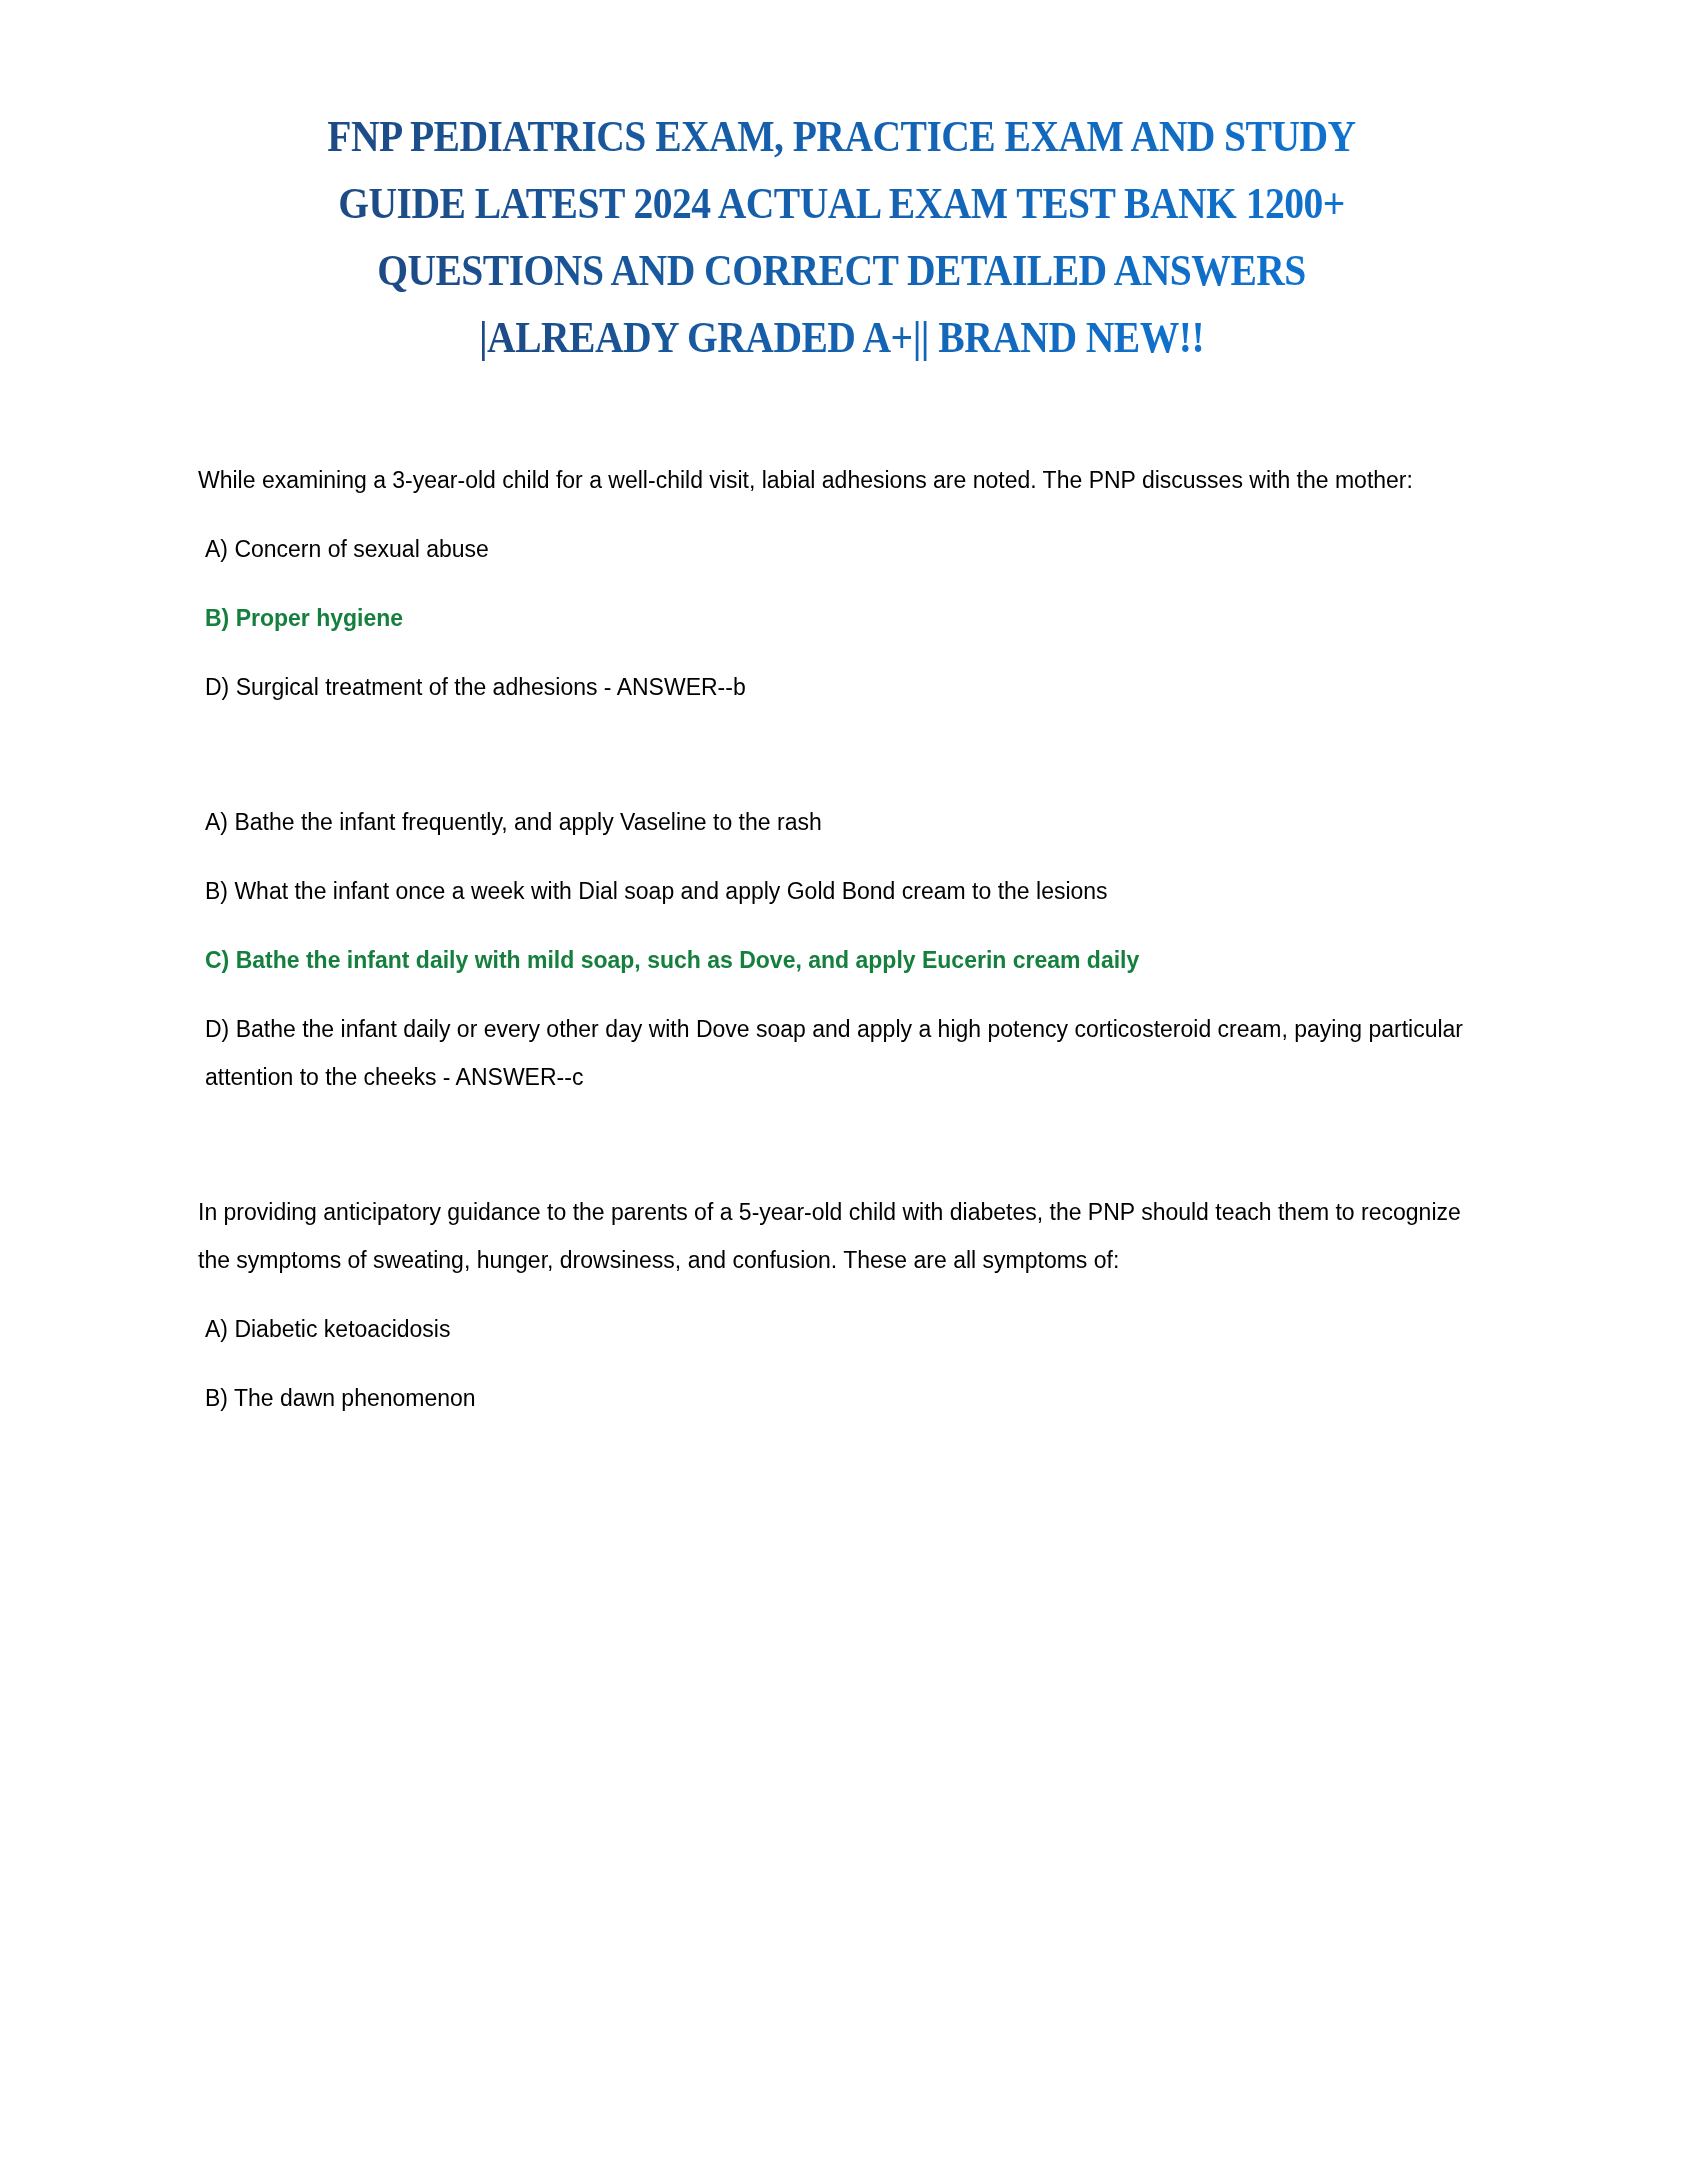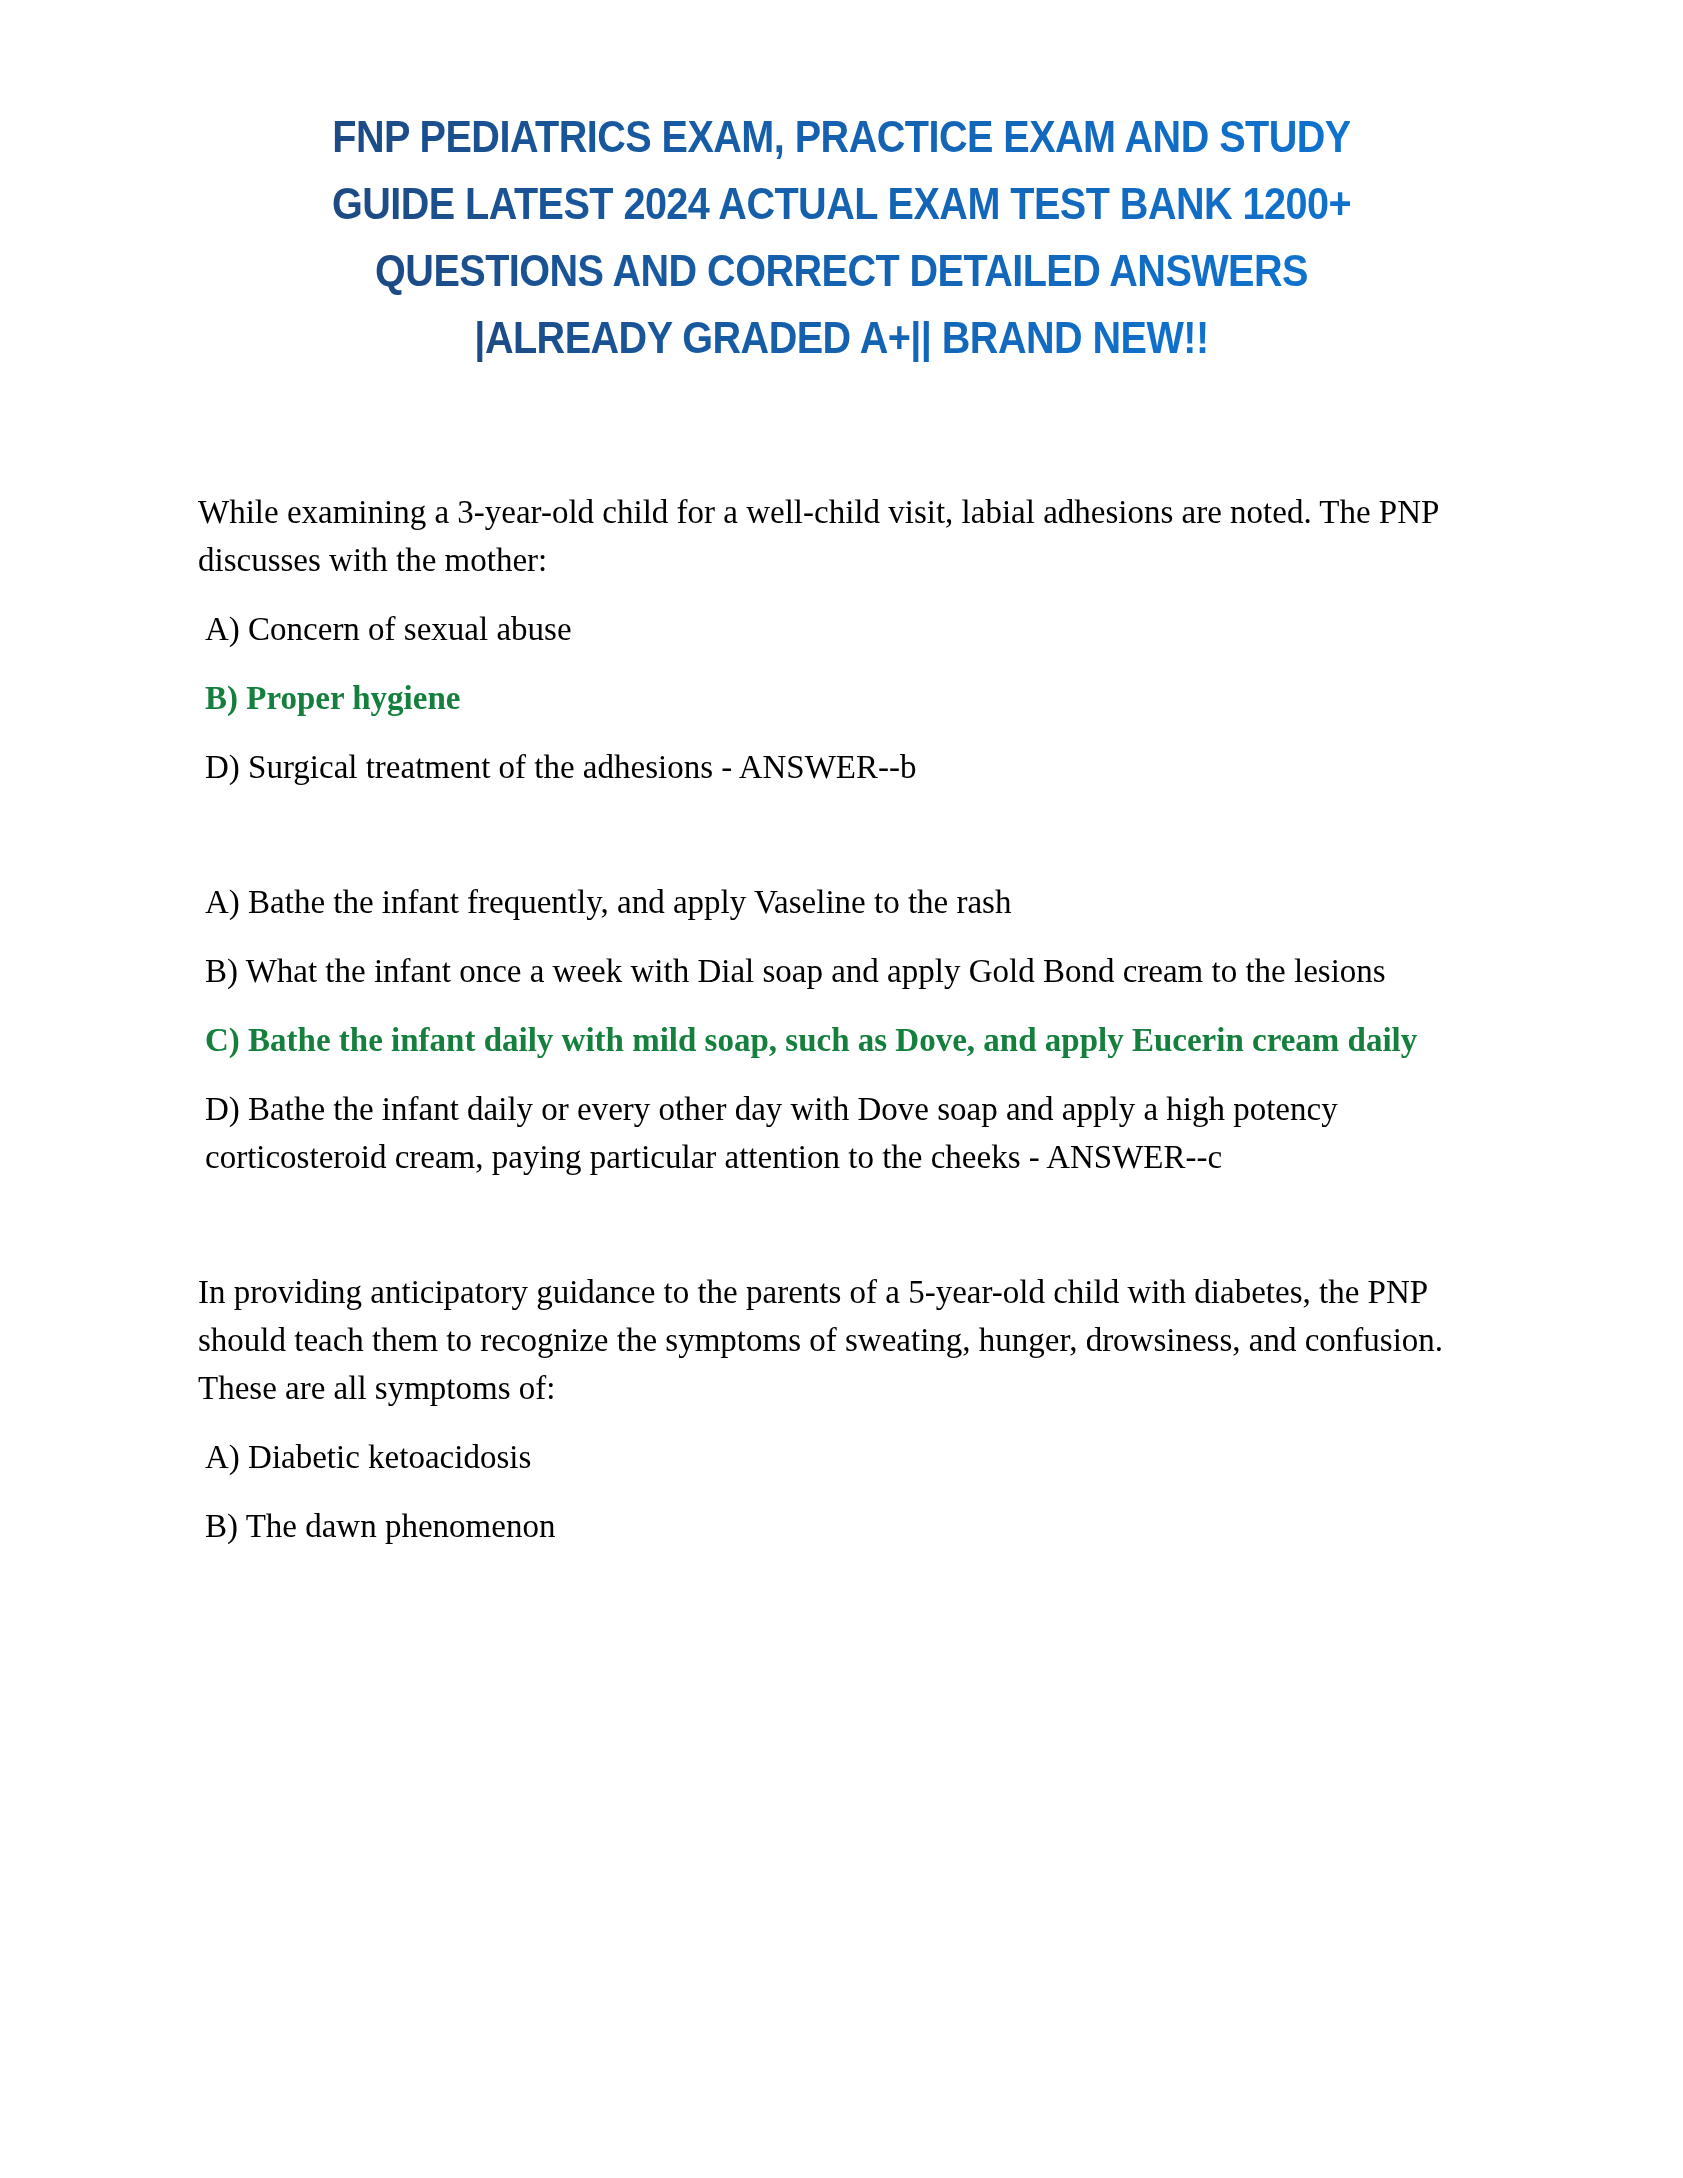--- a/index.html
+++ b/index.html
@@ -19,21 +19,21 @@
       width: 1683px;
       height: 2178px;
       background: #ffffff;
     }
     .title {
       position: absolute;
       left: 178px;
       width: 1327px;
       top: 103px;
       text-align: center;
-      font-family: Liberation Sans, sans-serif;
+      font-family: Liberation Serif, serif;
       font-weight: bold;
       font-size: 44px;
       line-height: 67px;
       letter-spacing: -0.6px;
       margin: 0;
     }
     .title-line {
       display: block;
       white-space: nowrap;
       transform: scaleX(0.9);
@@ -41,24 +41,24 @@
     }
     .title-line span {
       background: linear-gradient(90deg, #1d4a84 0%, #1560ad 45%, #0f72cf 100%);
       -webkit-background-clip: text;
       background-clip: text;
       color: transparent;
     }
     .body {
       position: absolute;
       left: 198px;
-      top: 488px;
+      top: 456px;
       width: 1287px;
-      font-family: Liberation Serif, serif;
-      font-size: 33px;
+      font-family: Liberation Sans, sans-serif;
+      font-size: 23px;
       line-height: 48px;
       color: #000000;
     }
     .question {
       margin: 0;
     }
     .qtext {
       margin: 0 0 21px 0;
     }
     .option {

